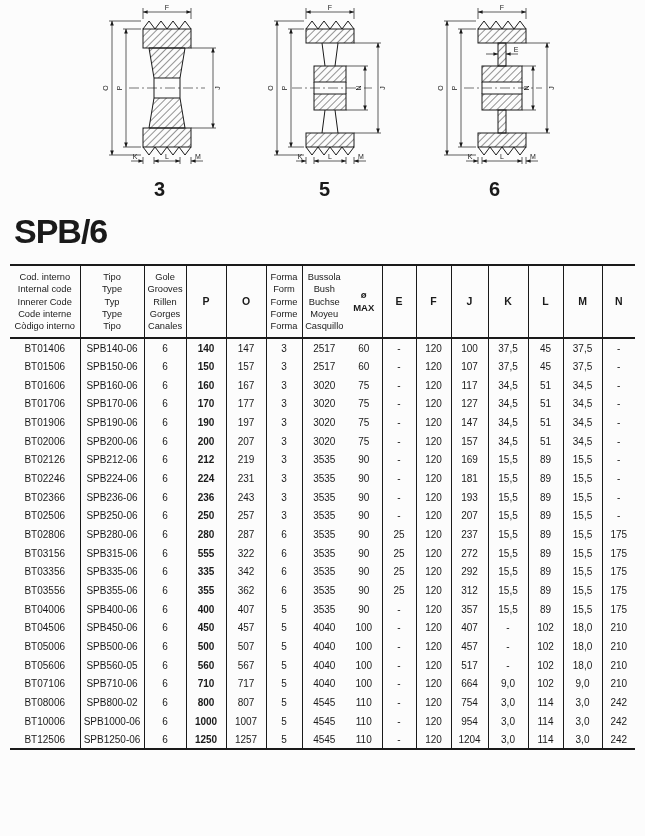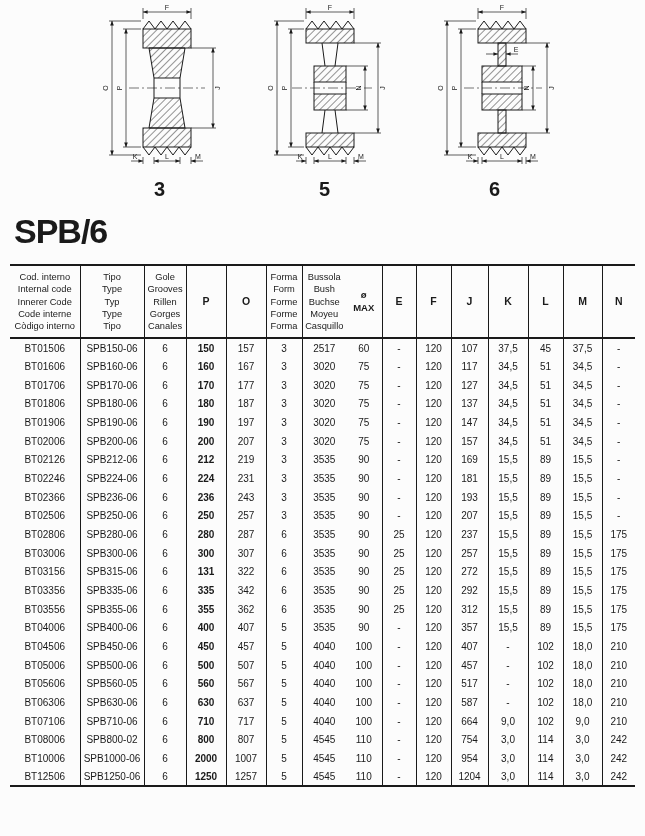--- a/index.html
+++ b/index.html
@@ -289,20 +289,37 @@
       <th class="letter">F</th>
       <th class="letter">J</th>
       <th class="letter">K</th>
       <th class="letter">L</th>
       <th class="letter">M</th>
       <th class="letter">N</th>
     </tr>
   </thead>
   <tbody>
       <tr>
+        <td>BT01406</td>
+        <td>SPB140-06</td>
+        <td>6</td>
+        <td class="bold">140</td>
+        <td>147</td>
+        <td>3</td>
+        <td>2517</td>
+        <td class="no-left">60</td>
+        <td>-</td>
+        <td>120</td>
+        <td>100</td>
+        <td>37,5</td>
+        <td>45</td>
+        <td>37,5</td>
+        <td>-</td>
+      </tr>
+      <tr>
         <td>BT01506</td>
         <td>SPB150-06</td>
         <td>6</td>
         <td class="bold">150</td>
         <td>157</td>
         <td>3</td>
         <td>2517</td>
         <td class="no-left">60</td>
         <td>-</td>
         <td>120</td>
@@ -340,64 +357,47 @@
         <td class="no-left">75</td>
         <td>-</td>
         <td>120</td>
         <td>127</td>
         <td>34,5</td>
         <td>51</td>
         <td>34,5</td>
         <td>-</td>
       </tr>
       <tr>
-        <td>BT01806</td>
-        <td>SPB180-06</td>
-        <td>6</td>
-        <td class="bold">180</td>
-        <td>187</td>
+        <td>BT01906</td>
+        <td>SPB190-06</td>
+        <td>6</td>
+        <td class="bold">190</td>
+        <td>197</td>
         <td>3</td>
         <td>3020</td>
         <td class="no-left">75</td>
         <td>-</td>
         <td>120</td>
-        <td>137</td>
+        <td>147</td>
         <td>34,5</td>
         <td>51</td>
         <td>34,5</td>
         <td>-</td>
       </tr>
       <tr>
-        <td>BT01906</td>
-        <td>SPB190-06</td>
-        <td>6</td>
-        <td class="bold">190</td>
-        <td>197</td>
+        <td>BT02006</td>
+        <td>SPB200-06</td>
+        <td>6</td>
+        <td class="bold">200</td>
+        <td>207</td>
         <td>3</td>
         <td>3020</td>
         <td class="no-left">75</td>
         <td>-</td>
         <td>120</td>
-        <td>147</td>
-        <td>34,5</td>
-        <td>51</td>
-        <td>34,5</td>
-        <td>-</td>
-      </tr>
-      <tr>
-        <td>BT02006</td>
-        <td>SPB200-06</td>
-        <td>6</td>
-        <td class="bold">200</td>
-        <td>207</td>
-        <td>3</td>
-        <td>3020</td>
-        <td class="no-left">75</td>
-        <td>-</td>
-        <td>120</td>
         <td>157</td>
         <td>34,5</td>
         <td>51</td>
         <td>34,5</td>
         <td>-</td>
       </tr>
       <tr>
         <td>BT02126</td>
         <td>SPB212-06</td>
         <td>6</td>
@@ -476,41 +476,24 @@
         <td class="no-left">90</td>
         <td>25</td>
         <td>120</td>
         <td>237</td>
         <td>15,5</td>
         <td>89</td>
         <td>15,5</td>
         <td>175</td>
       </tr>
       <tr>
-        <td>BT03006</td>
-        <td>SPB300-06</td>
-        <td>6</td>
-        <td class="bold">300</td>
-        <td>307</td>
-        <td>6</td>
-        <td>3535</td>
-        <td class="no-left">90</td>
-        <td>25</td>
-        <td>120</td>
-        <td>257</td>
-        <td>15,5</td>
-        <td>89</td>
-        <td>15,5</td>
-        <td>175</td>
-      </tr>
-      <tr>
         <td>BT03156</td>
         <td>SPB315-06</td>
         <td>6</td>
-        <td class="bold">131</td>
+        <td class="bold">555</td>
         <td>322</td>
         <td>6</td>
         <td>3535</td>
         <td class="no-left">90</td>
         <td>25</td>
         <td>120</td>
         <td>272</td>
         <td>15,5</td>
         <td>89</td>
         <td>15,5</td>
@@ -606,37 +589,20 @@
         <td>SPB560-05</td>
         <td>6</td>
         <td class="bold">560</td>
         <td>567</td>
         <td>5</td>
         <td>4040</td>
         <td class="no-left">100</td>
         <td>-</td>
         <td>120</td>
         <td>517</td>
-        <td>-</td>
-        <td>102</td>
-        <td>18,0</td>
-        <td>210</td>
-      </tr>
-      <tr>
-        <td>BT06306</td>
-        <td>SPB630-06</td>
-        <td>6</td>
-        <td class="bold">630</td>
-        <td>637</td>
-        <td>5</td>
-        <td>4040</td>
-        <td class="no-left">100</td>
-        <td>-</td>
-        <td>120</td>
-        <td>587</td>
         <td>-</td>
         <td>102</td>
         <td>18,0</td>
         <td>210</td>
       </tr>
       <tr>
         <td>BT07106</td>
         <td>SPB710-06</td>
         <td>6</td>
         <td class="bold">710</td>
@@ -666,21 +632,21 @@
         <td>754</td>
         <td>3,0</td>
         <td>114</td>
         <td>3,0</td>
         <td>242</td>
       </tr>
       <tr>
         <td>BT10006</td>
         <td>SPB1000-06</td>
         <td>6</td>
-        <td class="bold">2000</td>
+        <td class="bold">1000</td>
         <td>1007</td>
         <td>5</td>
         <td>4545</td>
         <td class="no-left">110</td>
         <td>-</td>
         <td>120</td>
         <td>954</td>
         <td>3,0</td>
         <td>114</td>
         <td>3,0</td>

